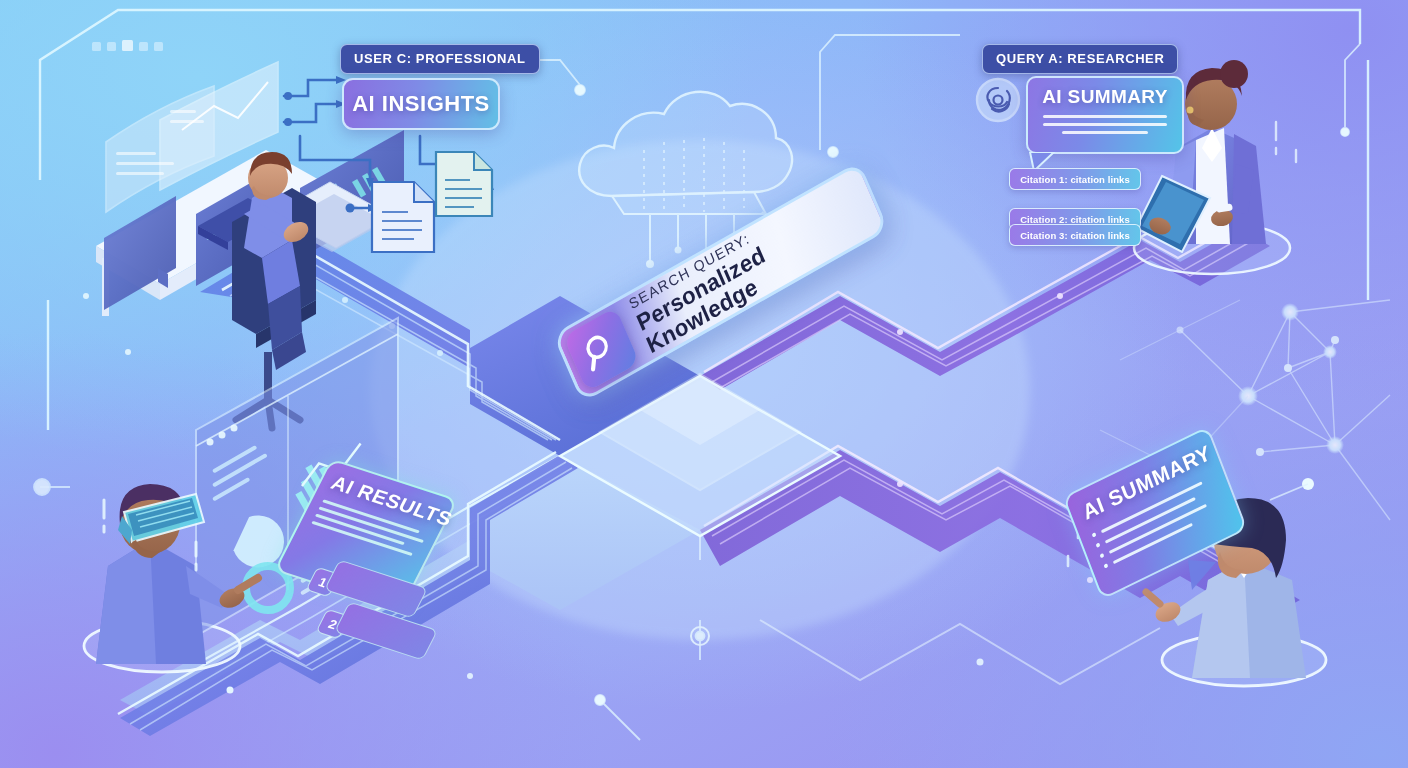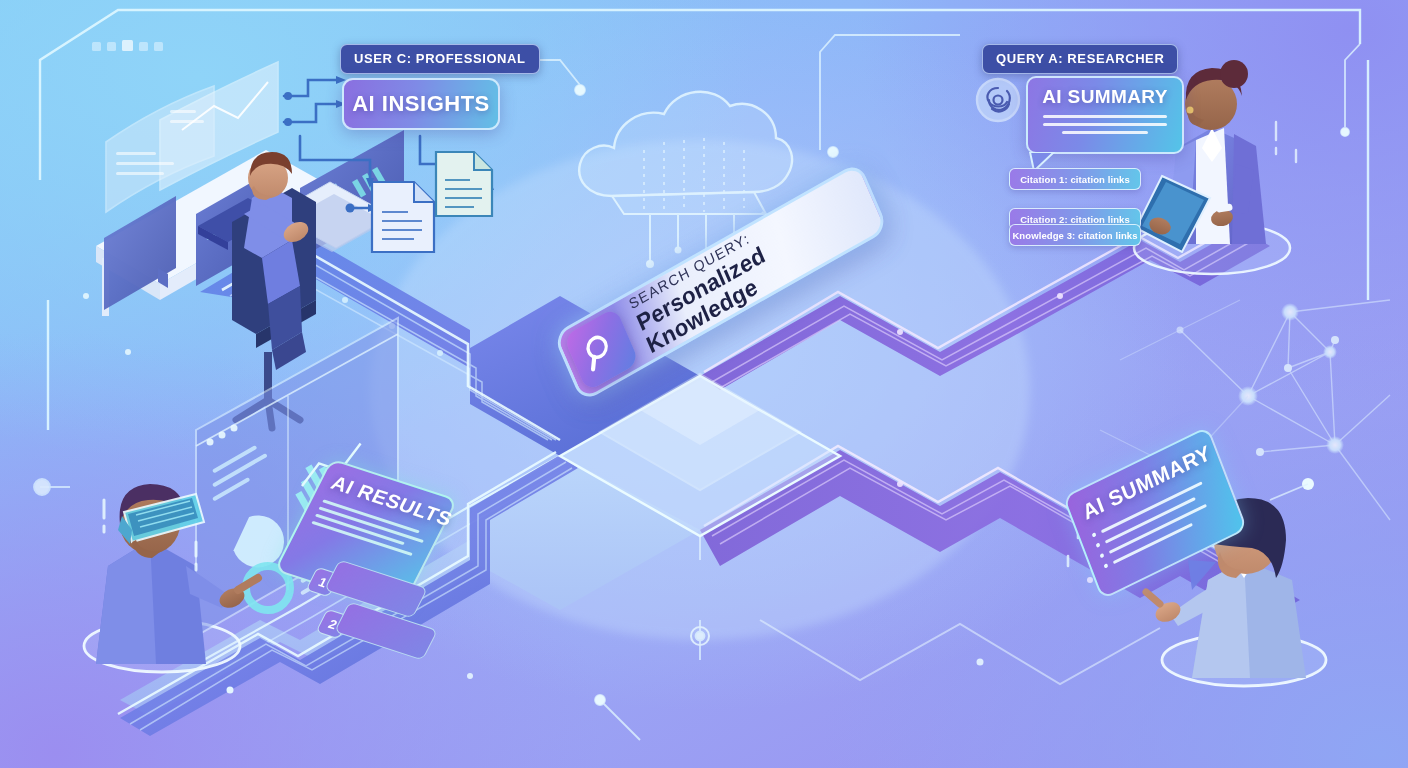--- a/index.html
+++ b/index.html
@@ -633,21 +633,21 @@
         <i style="width:86px"></i>
     </div>
   </div>
 
   <svg class="pt" style="left:1028px; top:152px;" width="30" height="20" viewBox="0 0 30 20">
     <path d="M2 0 L26 0 L6 19 Z" fill="#7b8ae8" stroke="#d7f0ff" stroke-width="2"></path>
   </svg>
 
   <div class="cite" id="cite1">Citation 1: citation links</div>
   <div class="cite" id="cite2">Citation 2: citation links</div>
-  <div class="cite" id="cite3">Knowledge 3: citation links</div>
+  <div class="cite" id="cite3">Citation 3: citation links</div>
 
   <div id="searchbar">
     <div id="search-plate">
       <div id="search-icon-box">
         <svg width="36" height="36" viewBox="0 0 36 36">
           <circle cx="15" cy="14" r="9.5" fill="none" stroke="#ffffff" stroke-width="3.4"></circle>
           <path d="M8.5 21 L2.5 31" stroke="#ffffff" stroke-width="4.4" stroke-linecap="round"></path>
         </svg>
       </div>
       <div id="search-text">

